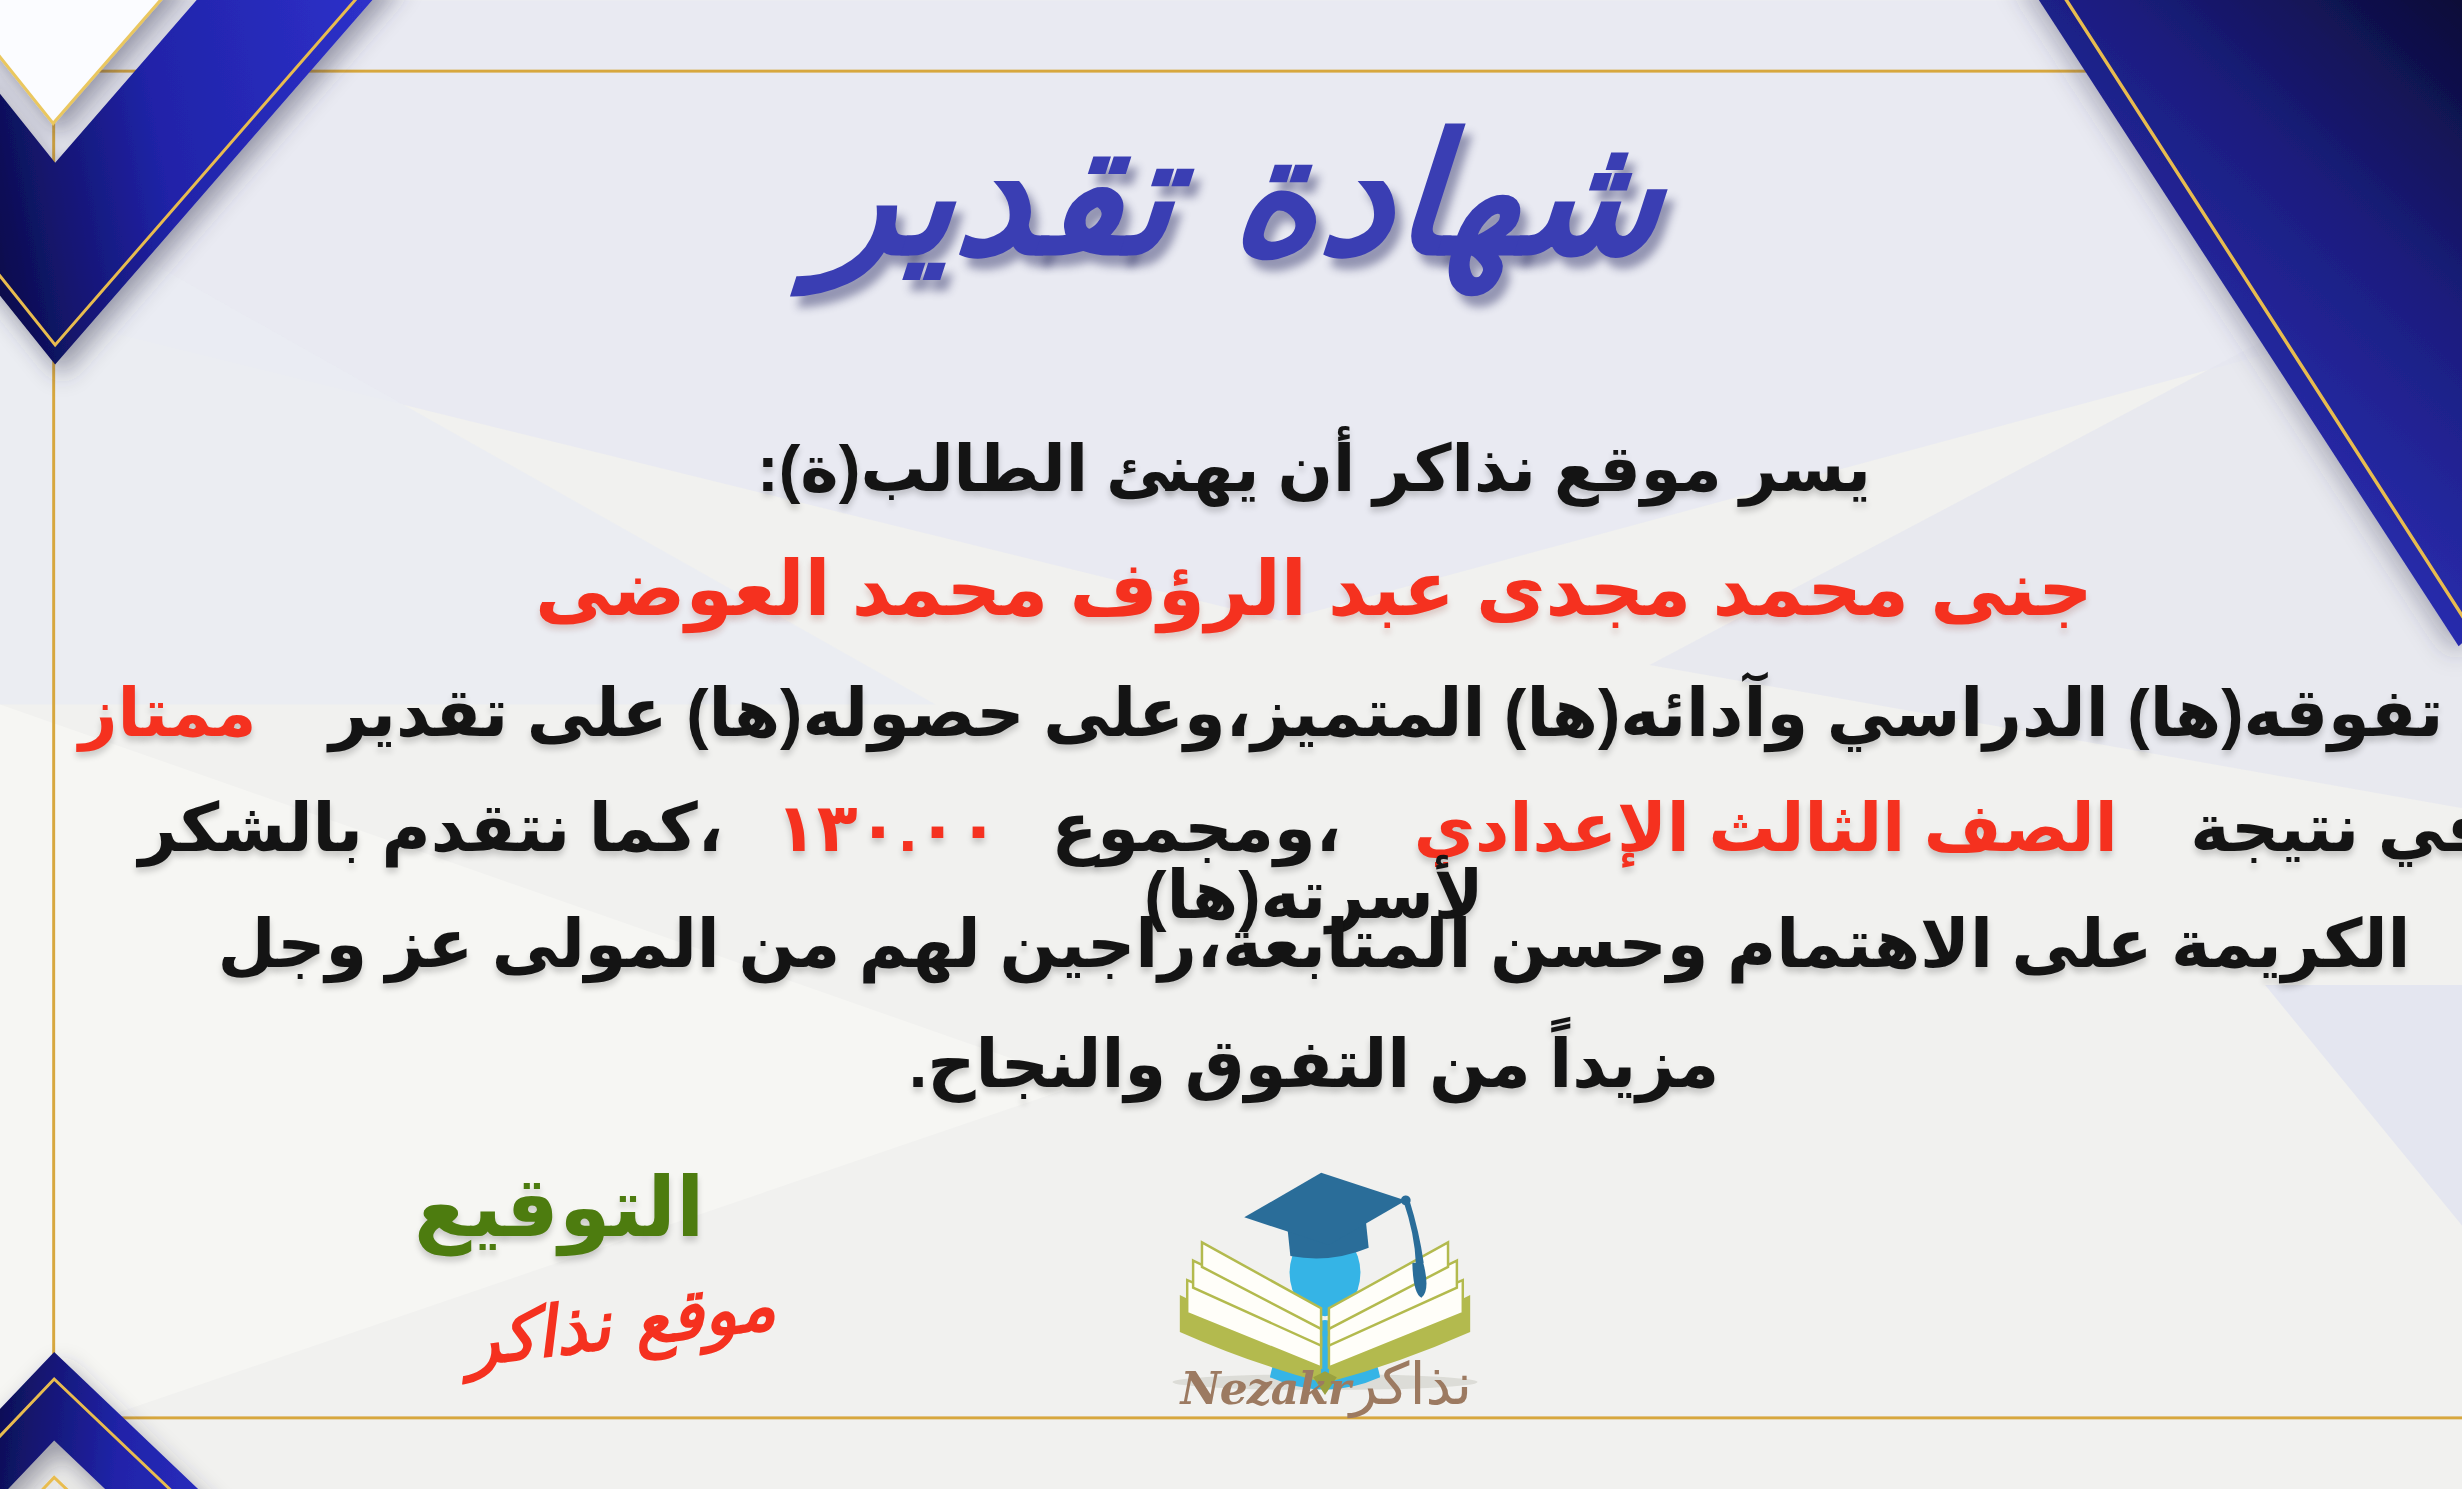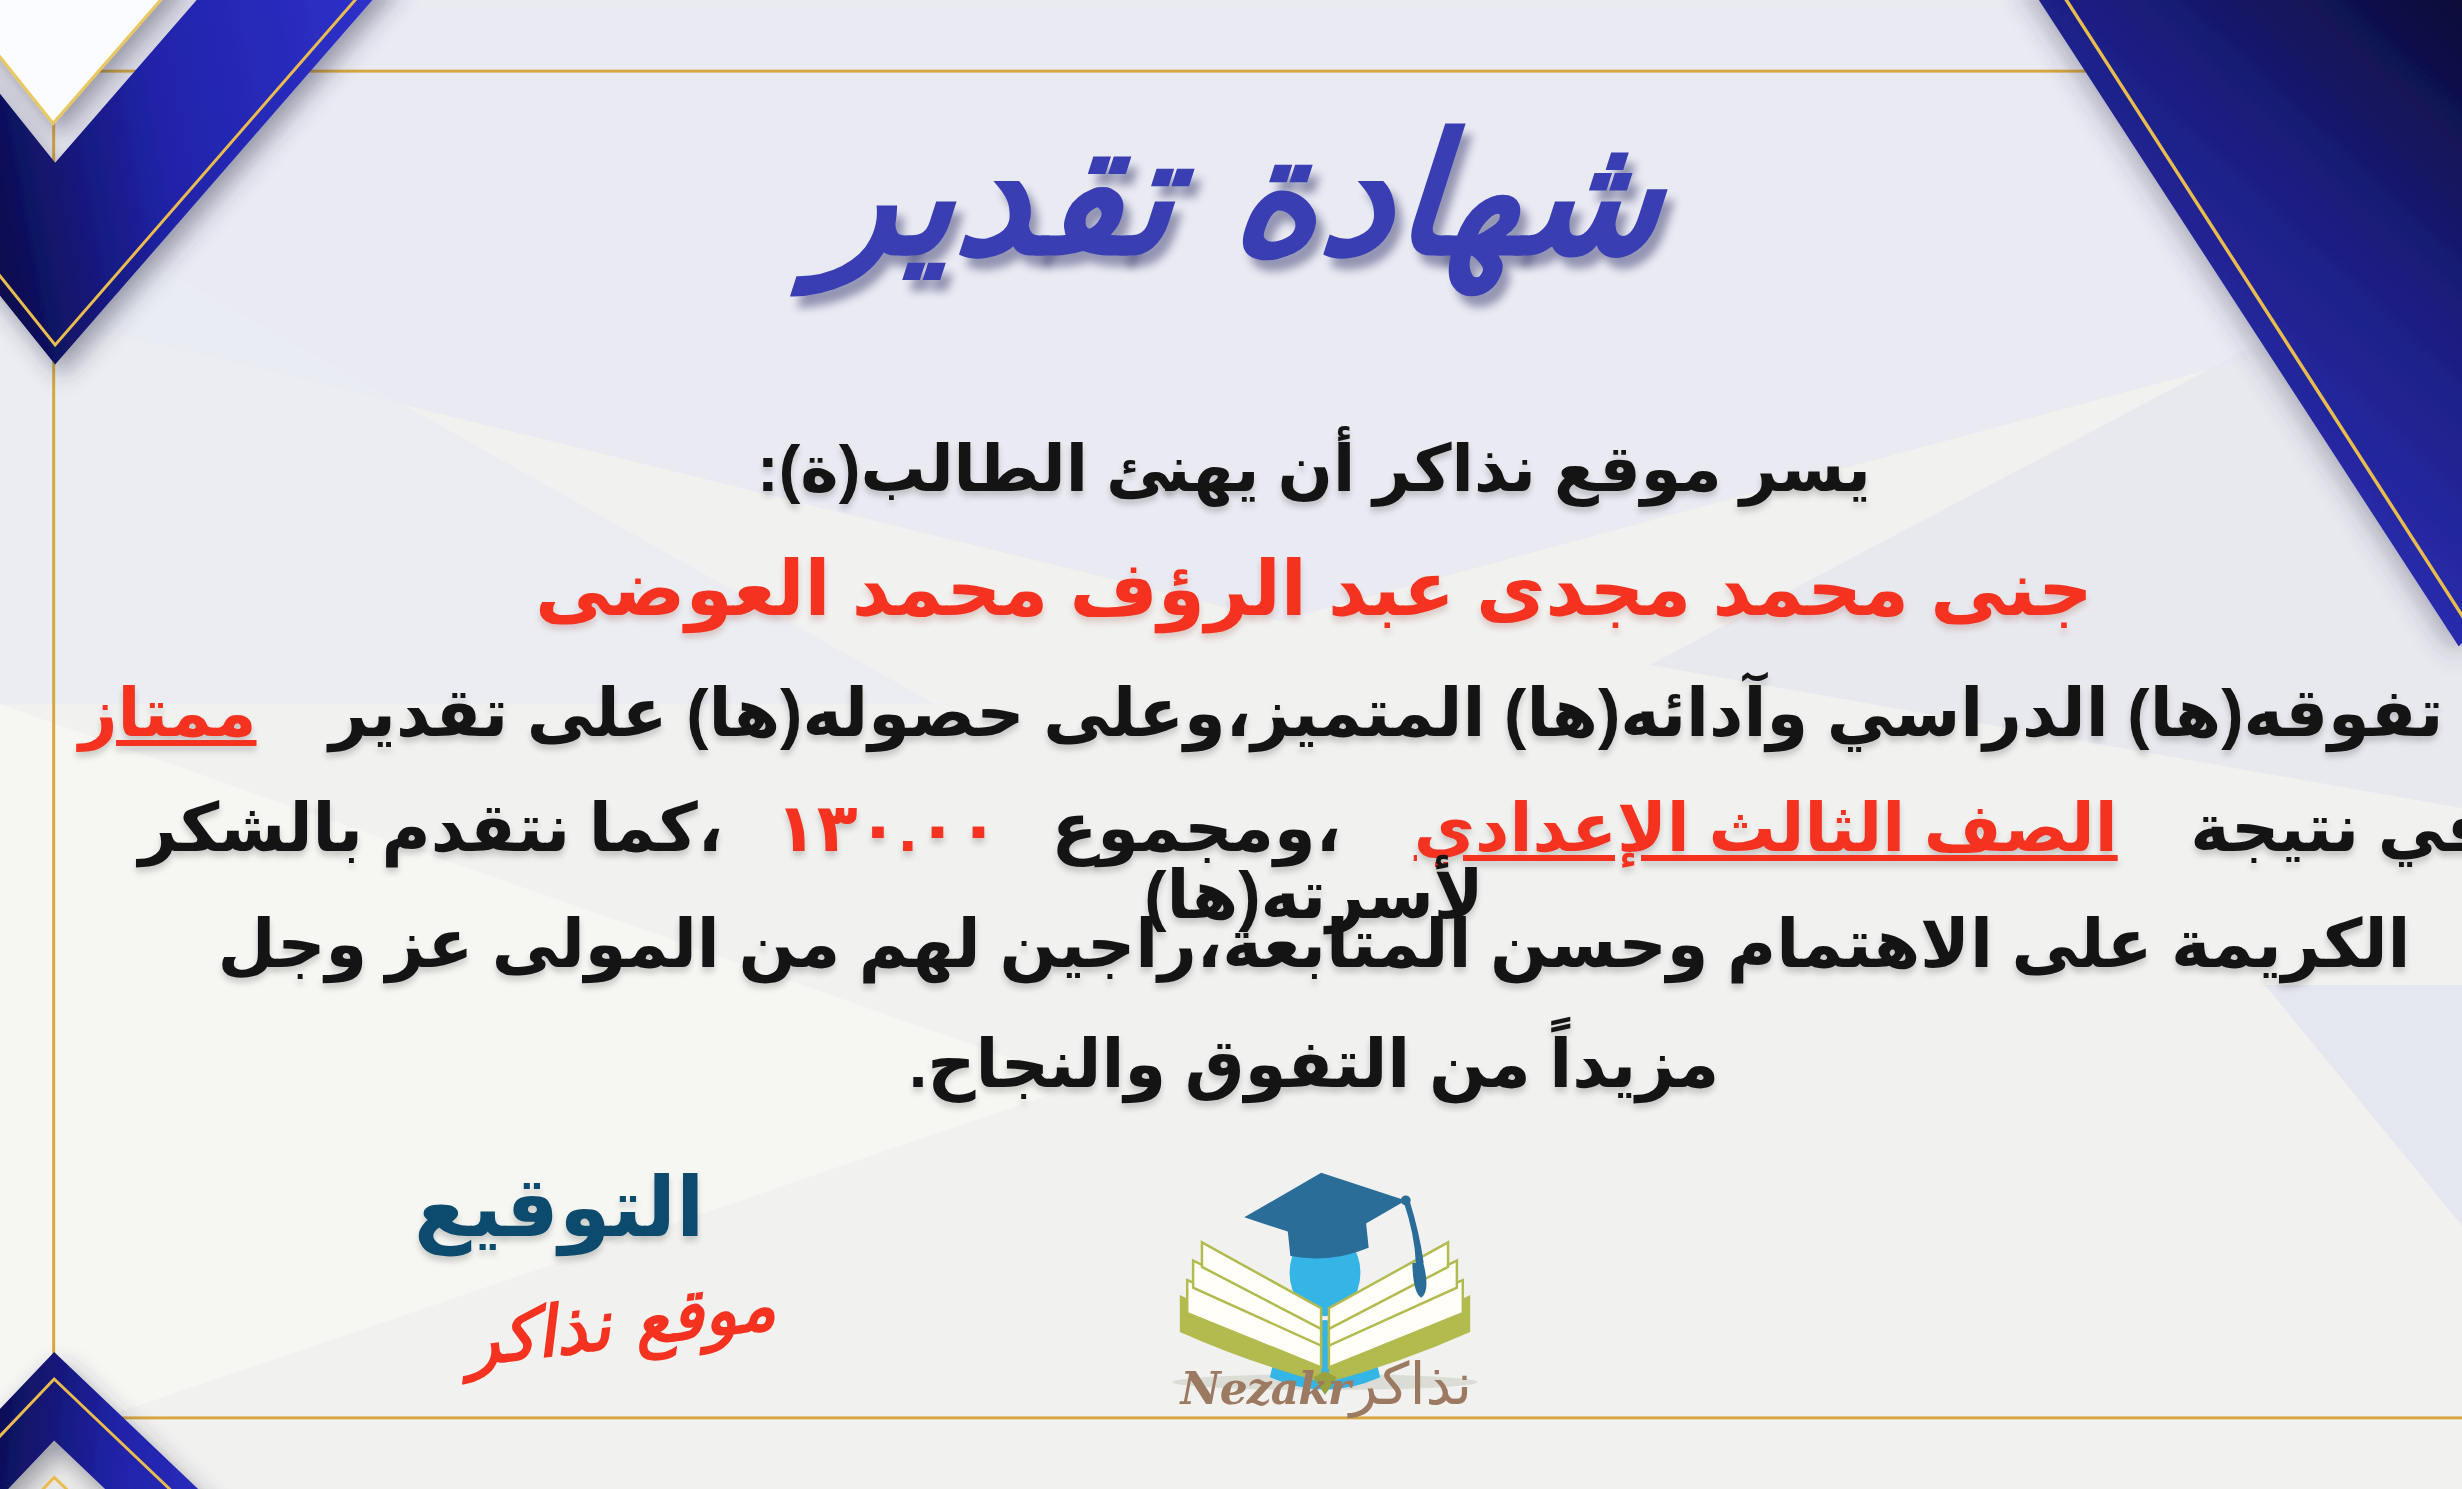--- a/index.html
+++ b/index.html
@@ -20,24 +20,24 @@
   }
   .bodyline{color:#141414;font-weight:700;text-shadow:0 4.9px 6.9px rgba(0,0,0,.18);}
   .l1{top:436px;font-size:65px;}
   .name{top:551px;font-size:76px;color:#f5311f;font-weight:800;text-shadow:0 4.9px 6.9px rgba(120,20,10,.18);}
   .l3{top:679px;font-size:67px;}
   .l4{top:794px;font-size:67px;}
   .l5{top:910px;font-size:67px;}
   .l6{top:1030px;font-size:67px;}
   .red{color:#f5311f;}
   .gap-s{margin-inline:34px;}
-  .gap-m{margin-inline:54px;text-decoration:underline;}
+  .gap-m{margin-inline:54px;}
   .sig-label{
     position:absolute;left:414px;top:1166px;
-    font-size:83px;font-weight:800;color:#0c4a6e;direction:rtl;line-height:1;
+    font-size:83px;font-weight:800;color:#4d7c0f;direction:rtl;line-height:1;
     text-shadow:0 4.9px 6.9px rgba(0,0,0,.18);
   }
   .sig-script{
     position:absolute;left:433px;top:1285px;width:374px;text-align:center;
     font-family:"DejaVu Serif","Liberation Serif",serif;
     font-style:italic;font-weight:bold;
     font-size:69px;color:#f5311f;direction:rtl;line-height:1.1;
     transform:rotate(-7deg);
   }
   .logo-wrap{position:absolute;left:1138px;top:1125px;width:374px;height:276px;}

